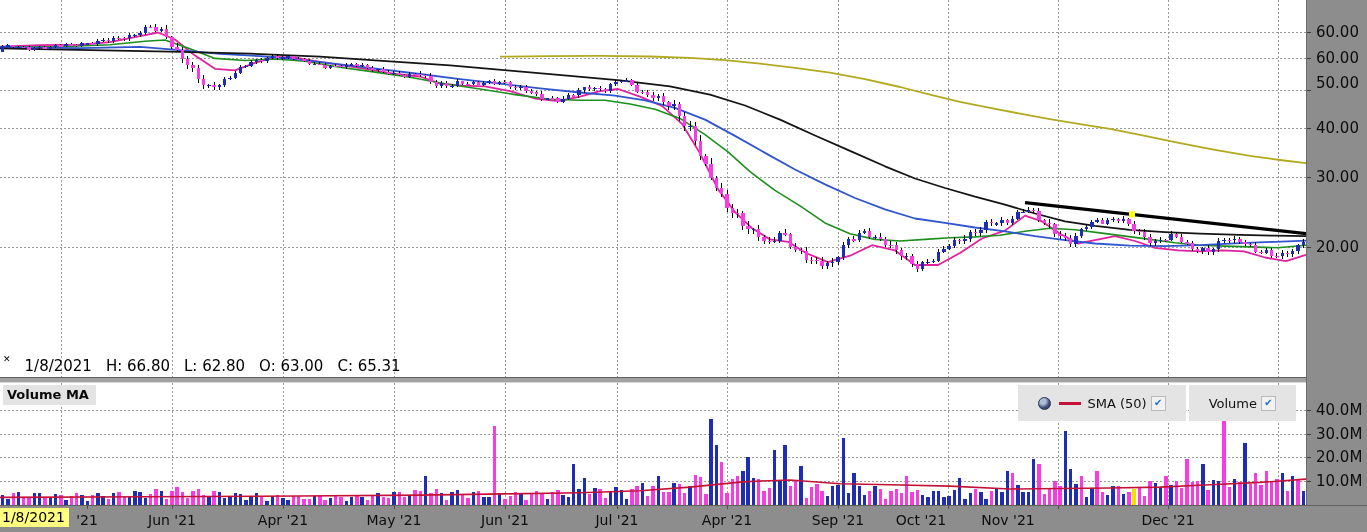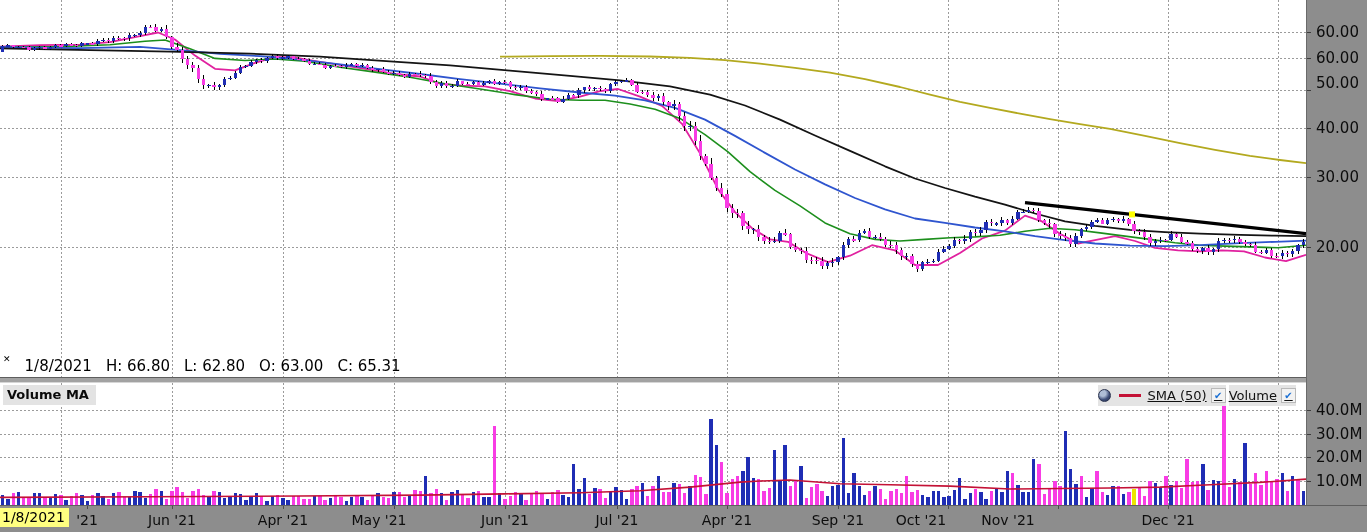--- a/index.html
+++ b/index.html
@@ -20,21 +20,21 @@
   #selected-date-chip{position:absolute;left:0;top:2px;transform:none;background:#ffff80;color:#000;
              padding:1px 4px 2px 2px;font-size:14px;}
   #ohlc-bar{position:absolute;left:3px;top:356px;height:19px;display:flex;align-items:center;
             font-size:15px;color:#000;white-space:pre;z-index:5;}
   #ohlc-bar span{margin-right:14px;}
   .mini-close{font-size:9px;font-weight:bold;color:#000;align-self:flex-start;margin:-2px 2px 0 0;cursor:pointer;}
   #vol-title-chip{position:absolute;left:3px;top:385px;background:#e3e3e3;color:#0a0a0a;
                   font-size:13px;font-weight:bold;padding:2px 7px 3px 4px;z-index:6;}
   #vol-legend{position:absolute;right:71px;top:385px;height:19px;display:flex;gap:3px;z-index:6;}
   .legend-chip{background:#e4e4e4;display:flex;align-items:center;font-size:13px;color:#111;
-               padding:0 0;height:21px;text-decoration:underline;}
+               padding:0 20px;height:36px;}
   .legend-line{display:inline-block;width:22px;height:3px;background:#c41236;margin:0 6px 0 8px;}
   .globe{width:11px;height:11px;border-radius:50%;
          background:radial-gradient(circle at 35% 30%,#aebdd6 0 28%,#41517c 60%,#1d2947 100%);
          border:1px solid #2a3350;}
   .check-box{display:inline-flex;align-items:center;justify-content:center;width:13px;height:13px;
              margin-left:4px;background:#f2f2f2;border:1px solid #b9b9b9;font-size:10px;line-height:10px;
              color:#1a6fd4;font-weight:bold;cursor:pointer;}
   svg{position:absolute;left:0;top:0;}
 </style>
 </head>
@@ -897,21 +897,21 @@
     </div>
 
   <div id="date-axis">
     <div id="selected-date-chip" class="date-label">1/8/2021</div>
   <div class="date-label" style="left: 87px;">'21</div>
       <div class="date-tick" style="left: 87px;"></div>
       <div class="date-label" style="left: 172px;">Jun '21</div>
       <div class="date-tick" style="left: 172px;"></div>
       <div class="date-label" style="left: 283px;">Apr '21</div>
       <div class="date-tick" style="left: 283px;"></div>
-      <div class="date-label" style="left: 379px;">May '21</div>
+      <div class="date-label" style="left: 394px;">May '21</div>
       <div class="date-tick" style="left: 394px;"></div>
       <div class="date-label" style="left: 505px;">Jun '21</div>
       <div class="date-tick" style="left: 505px;"></div>
       <div class="date-label" style="left: 617px;">Jul '21</div>
       <div class="date-tick" style="left: 617px;"></div>
       <div class="date-label" style="left: 727px;">Apr '21</div>
       <div class="date-tick" style="left: 727px;"></div>
       <div class="date-label" style="left: 838px;">Sep '21</div>
       <div class="date-tick" style="left: 838px;"></div>
       <div class="date-label" style="left: 921px; text-align: right;">Oct '21</div>

